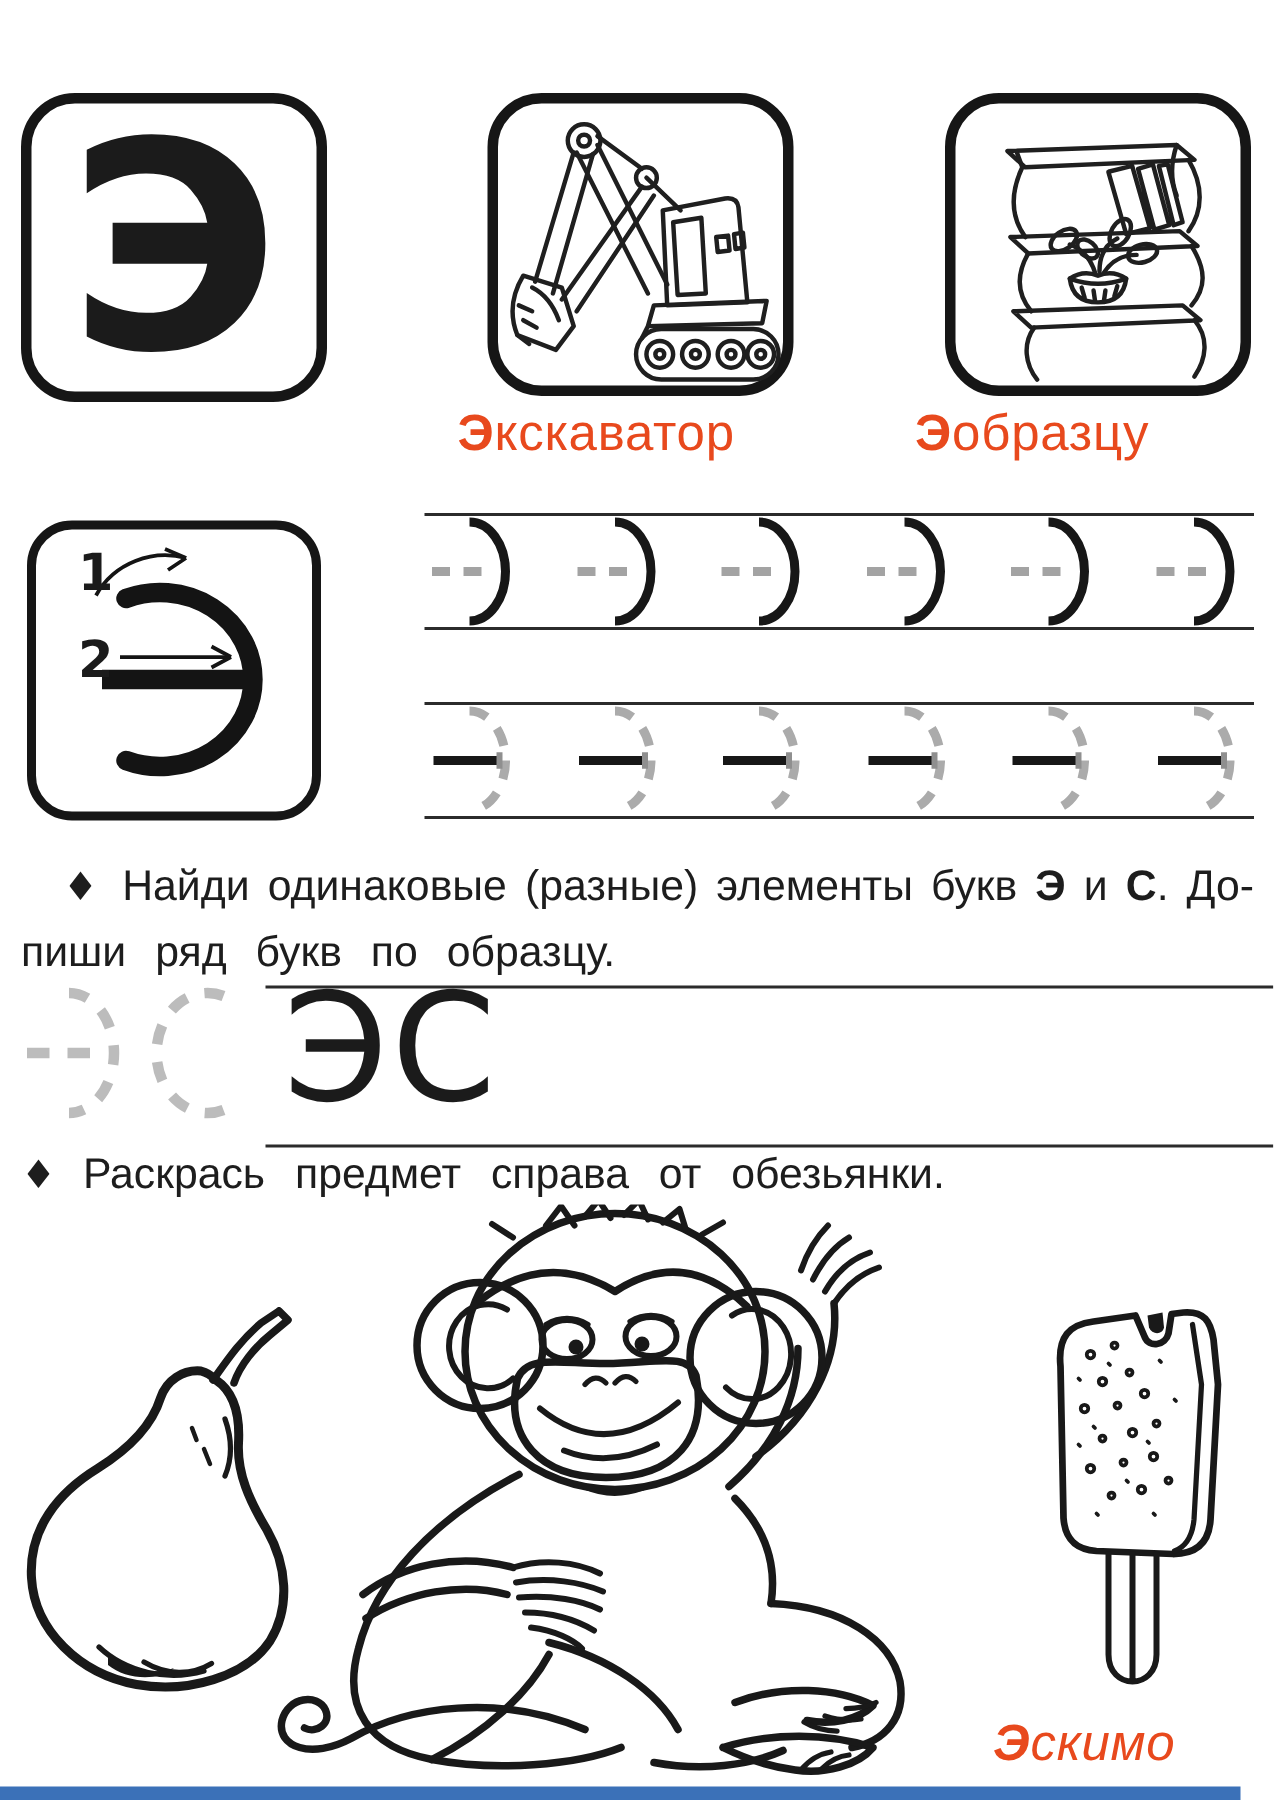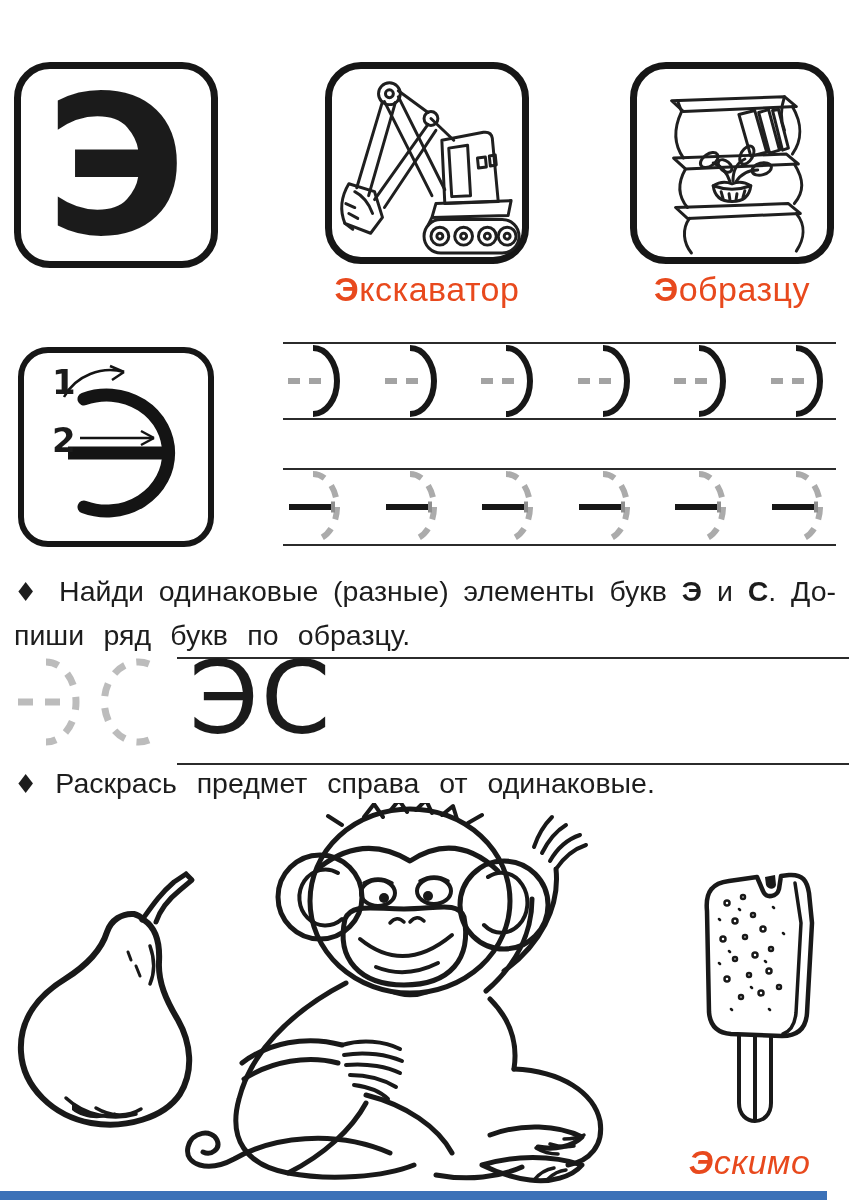--- a/index.html
+++ b/index.html
@@ -12,42 +12,42 @@
     box-sizing:border-box;display:flex;align-items:center;justify-content:center;
   }
   #letter-card{left:14px;top:62px;width:204px;height:206px;}
   #letter-card .big-letter{
     font-family:"DejaVu Sans","Liberation Sans",sans-serif;font-weight:700;
     font-size:192px;line-height:180px;transform:translateY(2px);
   }
   #card-excavator{left:325px;top:62px;width:204px;height:202px;}
   #card-etagere{left:630px;top:62px;width:204px;height:202px;}
   .caption{
-    position:absolute;text-align:center;font-size:34px;letter-spacing:.5px;
+    position:absolute;font-size:34px;letter-spacing:.5px;
     color:#e8491d;white-space:nowrap;
   }
   .caption b{font-weight:700;}
   #caption-excavator{left:305px;top:270px;width:244px;}
   #caption-etagere{left:610px;top:270px;width:244px;}
   #stroke-card{left:18px;top:347px;width:196px;height:200px;border-width:6px;border-radius:30px;}
   .stroke-num{
     position:absolute;font-family:"DejaVu Sans",sans-serif;font-weight:700;font-size:34px;line-height:34px;
   }
   #stroke-num-1{left:28px;top:12px;}
   #stroke-num-2{left:28px;top:70px;}
   .practice-row{
     position:absolute;left:283px;width:553px;height:78px;box-sizing:border-box;
     border-top:2px solid #2b2b2b;border-bottom:2px solid #2b2b2b;
     display:flex;justify-content:space-between;align-items:center;padding:0 4px;
   }
   #practice-row-1{top:342px;}
   #practice-row-2{top:468px;}
   .task{position:absolute;left:14px;width:822px;font-size:28.5px;line-height:35px;color:#1d1d1d;}
   #task-find{top:574px;}
-  .justify-line{text-align:justify;text-align-last:justify;}
+  .justify-line{text-align:justify;text-align-last:justify;margin-left:28px;}
   .task .bullet{font-family:"DejaVu Sans",sans-serif;font-size:26px;}
   .line2{margin-top:8px;word-spacing:.4em;}
   #task-color{top:766px;word-spacing:12px;}
   #task-color .bullet{margin-right:18px;}
   .nosp{white-space:nowrap;}
   #copy-models{position:absolute;left:8px;top:652px;}
   #copy-writeline{
     position:absolute;left:177px;top:657px;width:672px;height:108px;box-sizing:border-box;
     border-top:2px solid #2b2b2b;border-bottom:2px solid #2b2b2b;overflow:visible;
   }
@@ -208,21 +208,21 @@
   <svg id="copy-models" width="160" height="100" viewBox="0 0 160 100" fill="none">
     <path d="M 38 10 A 30 40 0 1 1 38 90" stroke="#bcbcbc" stroke-width="7" stroke-dasharray="13 12"></path>
     <path d="M 10 50 L 54 50" stroke="#bcbcbc" stroke-width="7" stroke-dasharray="15 12"></path>
     <path d="M 141 12 A 34 40 0 1 0 141 88" stroke="#bcbcbc" stroke-width="7" stroke-dasharray="13 12"></path>
   </svg>
   <div id="copy-writeline">
     <span id="copy-sample">ЭС</span>
   </div>
 
   <div class="task" id="task-color">
-    <span class="bullet">♦</span><span>Раскрась предмет справа от одинаковые.</span>
+    <span class="bullet">♦</span><span>Раскрась предмет справа от обезьянки.</span>
   </div>
 
   <svg id="pear-svg" width="200" height="275" viewBox="0 0 200 275" fill="none" stroke="#191919" stroke-width="6" stroke-linecap="round" stroke-linejoin="round">
     <path d="M 134 52 C 144 38 152 26 166 14 L 178 6 M 178 6 L 184 12 L 172 22 C 162 30 152 42 148 54" stroke-width="5"></path>
     <path d="M 136 52 C 148 60 152 76 151 94 C 150 114 158 132 170 152 C 183 175 186 203 172 226 C 156 250 117 261 83 255 C 45 248 15 219 13 184 C 11 151 31 127 57 111 C 81 96 94 80 99 64 C 103 52 114 45 126 46 C 130 47 133 49 136 52 Z"></path>
     <path d="M 142 78 C 147 92 147 104 142 116" stroke-width="3.5"></path>
     <path d="M 58 230 C 76 247 104 253 128 246 M 88 240 C 103 249 120 249 133 241" stroke-width="3.5"></path>
     <path d="M 128 98 l 4 10 M 120 84 l 3 8" stroke-width="3"></path>
     <path d="M 64 234 C 76 245 94 249 108 244 C 98 253 76 252 64 242 Z" fill="#191919" stroke="none"></path>
   </svg>

